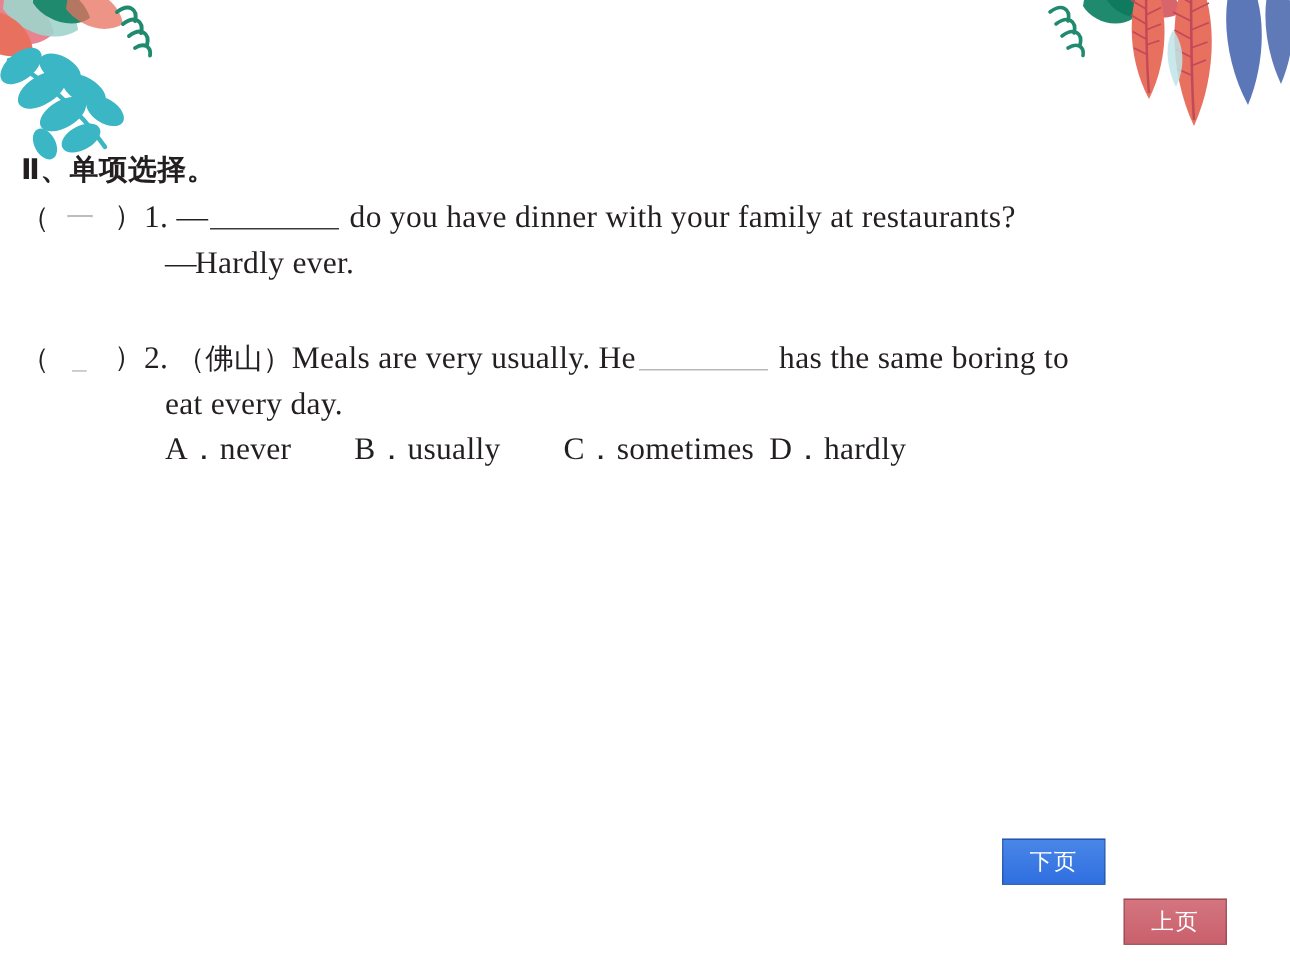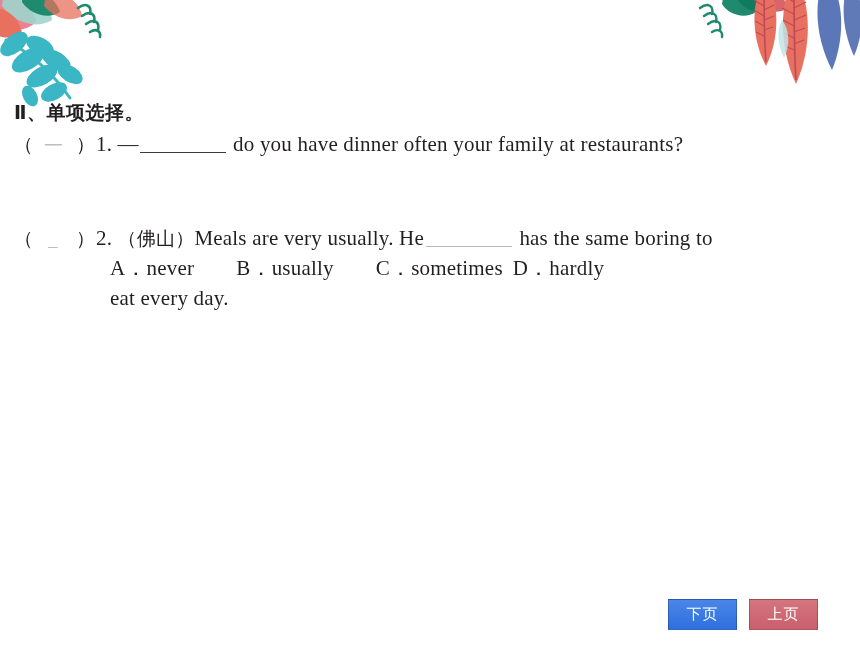--- a/index.html
+++ b/index.html
@@ -120,20 +120,21 @@
     box-sizing: border-box;
     cursor: pointer;
     letter-spacing: 1px;
     user-select: none;
   }
   .nav-next {
     background: linear-gradient(#4a86e8, #2f6fe0);
   }
   .nav-prev {
     background: linear-gradient(#d4757f, #c9606c);
+    margin-top: 40px;
   }
 </style>
 </head>
 <body>
 
 <svg class="deco deco-left" viewBox="0 0 150 110" xmlns="http://www.w3.org/2000/svg">
   <g>
     <path d="M-5,-10 C20,-8 38,4 42,22 C30,34 8,32 -8,18 Z" fill="#e8848f"></path>
     <path d="M10,-12 C34,-14 56,0 58,20 C42,30 20,22 8,6 Z" fill="#9ed4cc" opacity="0.9"></path>
     <path d="M-10,8 C8,4 26,16 28,34 C14,42 -4,36 -14,22 Z" fill="#e8705f"></path>
@@ -193,44 +194,47 @@
 
   <div class="q-block" id="q1">
 
     <span class="q-line q-head">
       <span class="bracket">
         <span class="paren-l cnpunct">（</span>
         <span class="faint">一</span>
         <span class="paren-r cnpunct">）</span>
       </span><span class="qnum">1.</span>
       <span class="dash">—</span><span class="blank blank-1"></span>
-      <span>do you have dinner often your family at restaurants?</span>
-    </span>
-
+      <span>do you have dinner with your family at restaurants?</span>
+    </span>
+
+    <span class="q-line">
+      <span class="indent"></span><span class="dash">—</span><span>Hardly ever.</span>
+    </span>
 
   </div>
 
   <div class="q-block" id="q2">
 
     <span class="q-line q-head">
       <span class="bracket">
         <span class="paren-l cnpunct">（</span>
         <span class="faint">_</span>
         <span class="paren-r cnpunct">）</span>
       </span><span class="qnum">2.</span>
       <span class="cnpunct">（佛山）</span><span>Meals are very usually. He</span><span class="blank blank-2"></span>
       <span>has the same boring to</span>
     </span>
 
     <span class="q-line">
+      <span class="indent"></span><span>eat every day.</span>
+    </span>
+
+    <span class="q-line">
       <span class="indent"></span><span>A．</span><span>never</span><span class="opt-gap-lg"></span><span>B．</span><span>usually</span><span class="opt-gap-lg"></span><span>C．</span><span>sometimes</span><span class="opt-gap-sm"></span><span>D．</span><span>hardly</span>
-    </span>
-
-    <span class="q-line">
-      <span class="indent"></span><span>eat every day.</span>
     </span>
   </div>
 
   <div class="nav">
     <div class="nav-btn nav-next">下页</div>
     <div class="nav-btn nav-prev">上页</div>
   </div>
 
 </div>
 

